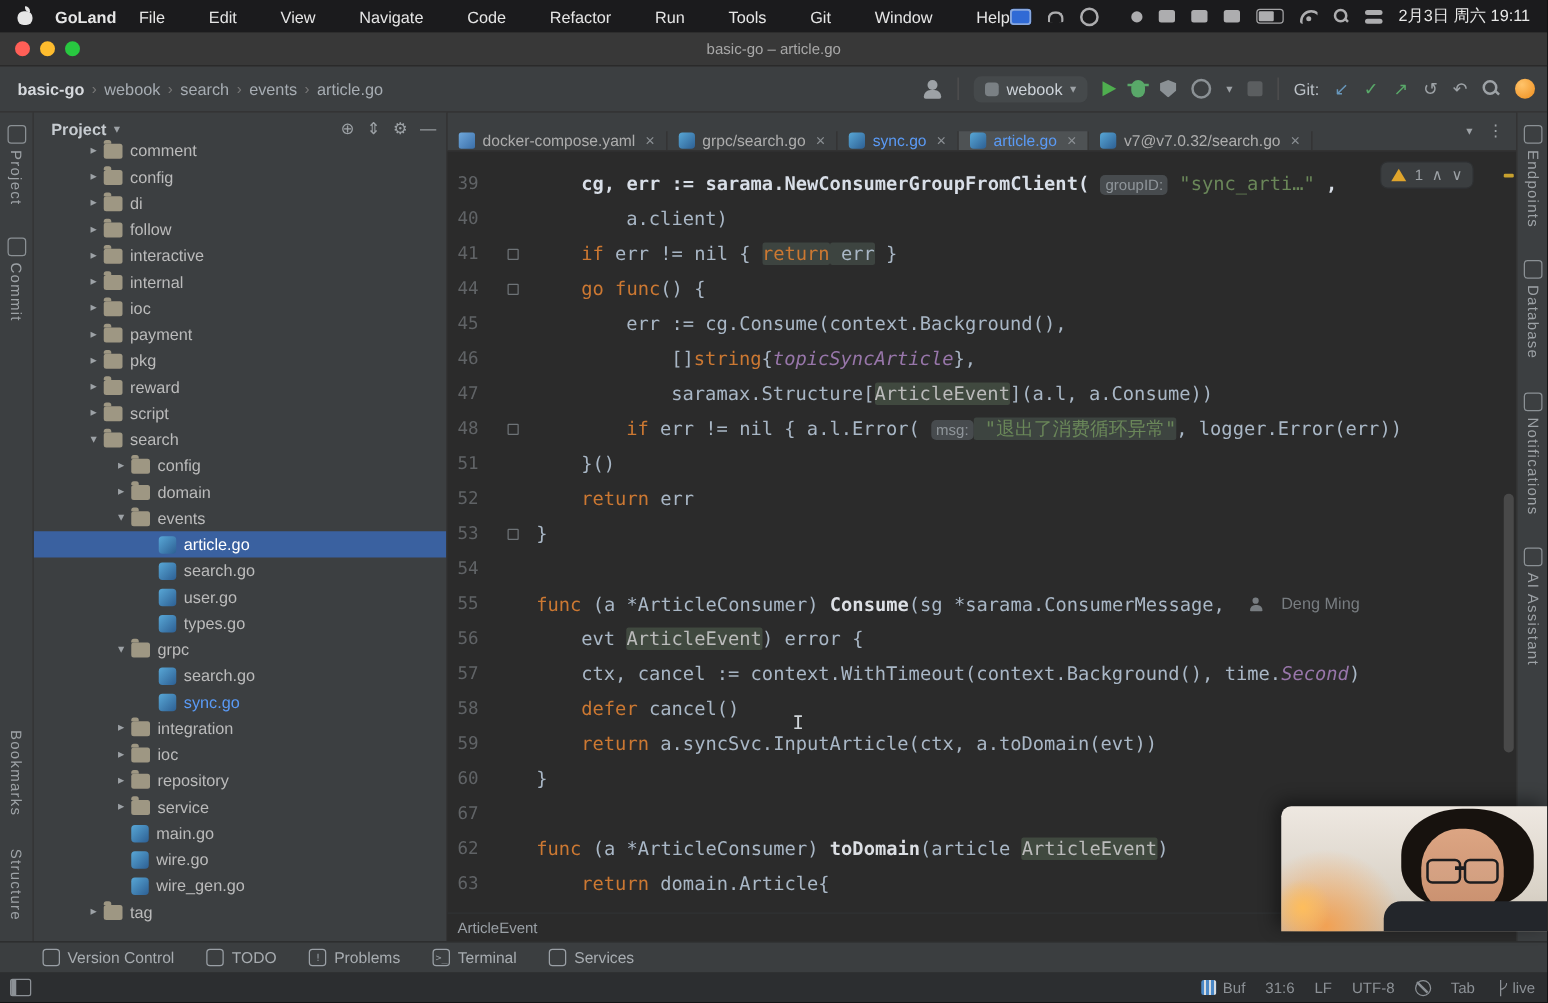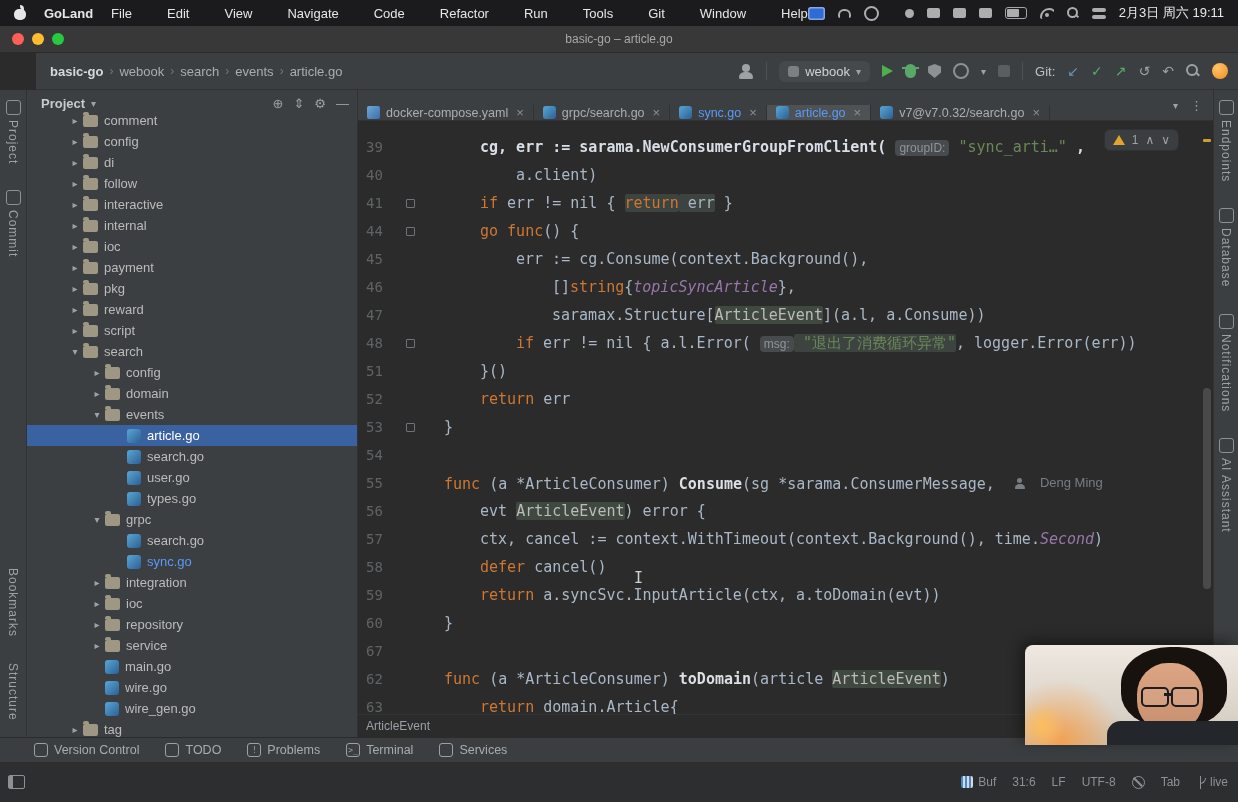--- a/index.html
+++ b/index.html
@@ -34,21 +34,21 @@
   .mbi-control-center::before,.mbi-control-center::after{content:'';position:absolute;left:0;width:14px;height:4px;border-radius:3px;background:#c7c7c9;}
   .mbi-control-center::after{top:7px;}
   .mb-clock{color:#e8e8e8;white-space:nowrap;}
   
   .titlebar{height:26px;background:#383838;display:flex;align-items:center;position:relative;flex:0 0 auto;border-bottom:1px solid #2a2a2a;}
   .traffic{display:flex;gap:8px;padding-left:12px;}
   .tl{width:12px;height:12px;border-radius:50%;}
   .tl-red{background:#ff5f57}.tl-yellow{background:#febc2e}.tl-green{background:#28c840}
   .win-title{position:absolute;left:0;right:0;text-align:center;color:#a8a8a8;font-size:12px;pointer-events:none;}
   
-  .navbar{height:36px;background:#3c3f41;display:flex;align-items:center;padding:0 10px 0 14px;border-bottom:1px solid #323232;flex:0 0 auto;margin-left:36px;}
+  .navbar{height:36px;background:#3c3f41;display:flex;align-items:center;padding:0 10px 0 14px;border-bottom:1px solid #323232;flex:0 0 auto;}
   .crumbs{display:flex;align-items:center;gap:6px;color:#a7adb3;}
   .crumb-project{font-weight:bold;color:#d6d9dd;}
   .crumb-sep{color:#777;font-size:12px;}
   .nb-right{margin-left:auto;display:flex;align-items:center;gap:12px;}
   .collab{position:relative;width:16px;height:16px;}
   .collab::before{content:'';position:absolute;left:4px;top:1px;width:8px;height:8px;border-radius:50%;background:#9da2a6;}
   .collab::after{content:'';position:absolute;left:1px;top:9px;width:14px;height:7px;border-radius:7px 7px 2px 2px;background:#9da2a6;}
   .nb-sep{width:1px;height:18px;background:#515151;}
   .runchip{display:flex;align-items:center;gap:6px;background:#45494b;border-radius:6px;padding:3px 9px;color:#ccd2d8;}
   .runchip .cfg-ico{width:11px;height:11px;border-radius:3px;background:#7a8084;}
@@ -101,21 +101,21 @@
   .tab-ico.ico-t-go{background:linear-gradient(135deg,#58a7d6,#2d5f93);}
   .tab-ico.ico-t-docker{background:linear-gradient(135deg,#6fa8dc,#3a6ea8);border-radius:2px;}
   .tab-label.mod{color:#5a9af5;}
   .tab-close{color:#8a8f93;font-size:13px;margin-left:2px;}
   .tabbar-end{margin-left:auto;display:flex;align-items:center;gap:12px;padding:0 10px;color:#9da2a6;}
   .editor{flex:1 1 auto;position:relative;overflow:hidden;font-family:"DejaVu Sans Mono","Liberation Mono",monospace;font-size:15px;padding-top:12px;}
   .cl{height:28px;line-height:28px;display:flex;white-space:pre;}
   .gut{width:36px;text-align:left;padding-left:8px;color:#606366;flex:0 0 auto;font-size:14px;}
   .foldm{width:16px;flex:0 0 auto;position:relative;}
   .foldm.on::before{content:'';position:absolute;left:4px;top:10px;width:7px;height:7px;border:1px solid #6e7377;border-radius:1px;}
-  .code{margin-left:26px;}
+  .code{margin-left:11px;}
   .tk-pl{color:#a9b7c6;}
   .tk-pl2{color:#d8dee7;font-weight:bold;}
   .tk-kw{color:#cc7832;}
   .tk-str{color:#6a8759;}
   .tk-cn{color:#9876aa;font-style:italic;}
   .tk-fn{color:#dcdfe4;font-weight:600;}
   .tk-hl{background:#40493f;border-radius:2px;}
   .tk-fbg{background:#3d4440;border-radius:2px;}
   .tk-hint{background:#474b4e;color:#8f959a;border-radius:4px;padding:1px 4px;font-size:12px;font-family:"Liberation Sans",sans-serif;}
   .annot{margin-left:20px;color:#787d81;font-size:13px;font-family:"Liberation Sans",sans-serif;display:inline-flex;align-items:center;gap:15px;}
@@ -126,21 +126,21 @@
   .warn-tri{width:0;height:0;border-left:6px solid transparent;border-right:6px solid transparent;border-bottom:10px solid #e0a52c;}
   .scroll-track{position:absolute;top:0;right:0;width:12px;bottom:0;}
   .scroll-thumb{position:absolute;right:2px;top:45%;height:34%;width:8px;background:rgba(180,180,180,.22);border-radius:4px;}
   .stripe-mark{position:absolute;right:2px;top:18px;width:8px;height:3px;background:#c8a12e;border-radius:1px;}
   .ibeam{position:absolute;left:276px;top:448px;color:#cfd4d8;font-size:15px;font-family:"DejaVu Sans Mono",monospace;}
   .crumbbar{height:22px;flex:0 0 auto;display:flex;align-items:center;padding-left:8px;color:#9aa0a6;font-size:12px;background:#2b2b2b;border-top:1px solid #313335;}
   
   .toolbar-bottom{height:24px;background:#3b3e40;border-top:1px solid #2b2b2b;display:flex;align-items:center;gap:26px;padding-left:34px;flex:0 0 auto;color:#a7acb0;font-size:12.5px;}
   .bb-item{display:flex;align-items:center;gap:6px;}
   .bb-ico{width:12px;height:12px;border:1.5px solid #9aa0a6;border-radius:3px;display:inline-flex;align-items:center;justify-content:center;font-size:8px;color:#9aa0a6;font-family:"DejaVu Sans Mono",monospace;}
-  .statusbar{height:40px;background:#2c2e30;display:flex;align-items:center;padding:0 10px 0 8px;flex:0 0 auto;color:#8c9196;font-size:12px;}
+  .statusbar{height:24px;background:#2c2e30;display:flex;align-items:center;padding:0 10px 0 8px;flex:0 0 auto;color:#8c9196;font-size:12px;}
   .sb-switcher{width:15px;height:12px;border:1.5px solid #8c9196;border-radius:2px;position:relative;}
   .sb-switcher::before{content:'';position:absolute;left:0;top:0;bottom:0;width:4px;background:#8c9196;}
   .sb-right{margin-left:auto;display:flex;align-items:center;gap:16px;}
   .sb-item{display:inline-flex;align-items:center;gap:5px;white-space:nowrap;}
   .buf-ico{width:12px;height:12px;border-radius:2px;background:repeating-linear-gradient(90deg,#4a88c7 0 2px,#d6dbe0 2px 4px);}
   .hector{width:11px;height:11px;border:1.5px solid #8c9196;border-radius:50%;position:relative;display:inline-block;}
   .hector::before{content:'';position:absolute;left:-1px;top:4px;width:12px;height:1.5px;background:#8c9196;transform:rotate(45deg);}
   .branch-ico{position:relative;width:9px;height:13px;display:inline-block;}
   .branch-ico::before{content:'';position:absolute;left:4px;top:0;width:1.5px;height:13px;background:#8c9196;}
   .branch-ico::after{content:'';position:absolute;left:4px;top:2px;width:5px;height:5px;border:1.5px solid #8c9196;border-left:none;border-top:none;border-radius:0 0 6px 0;}

